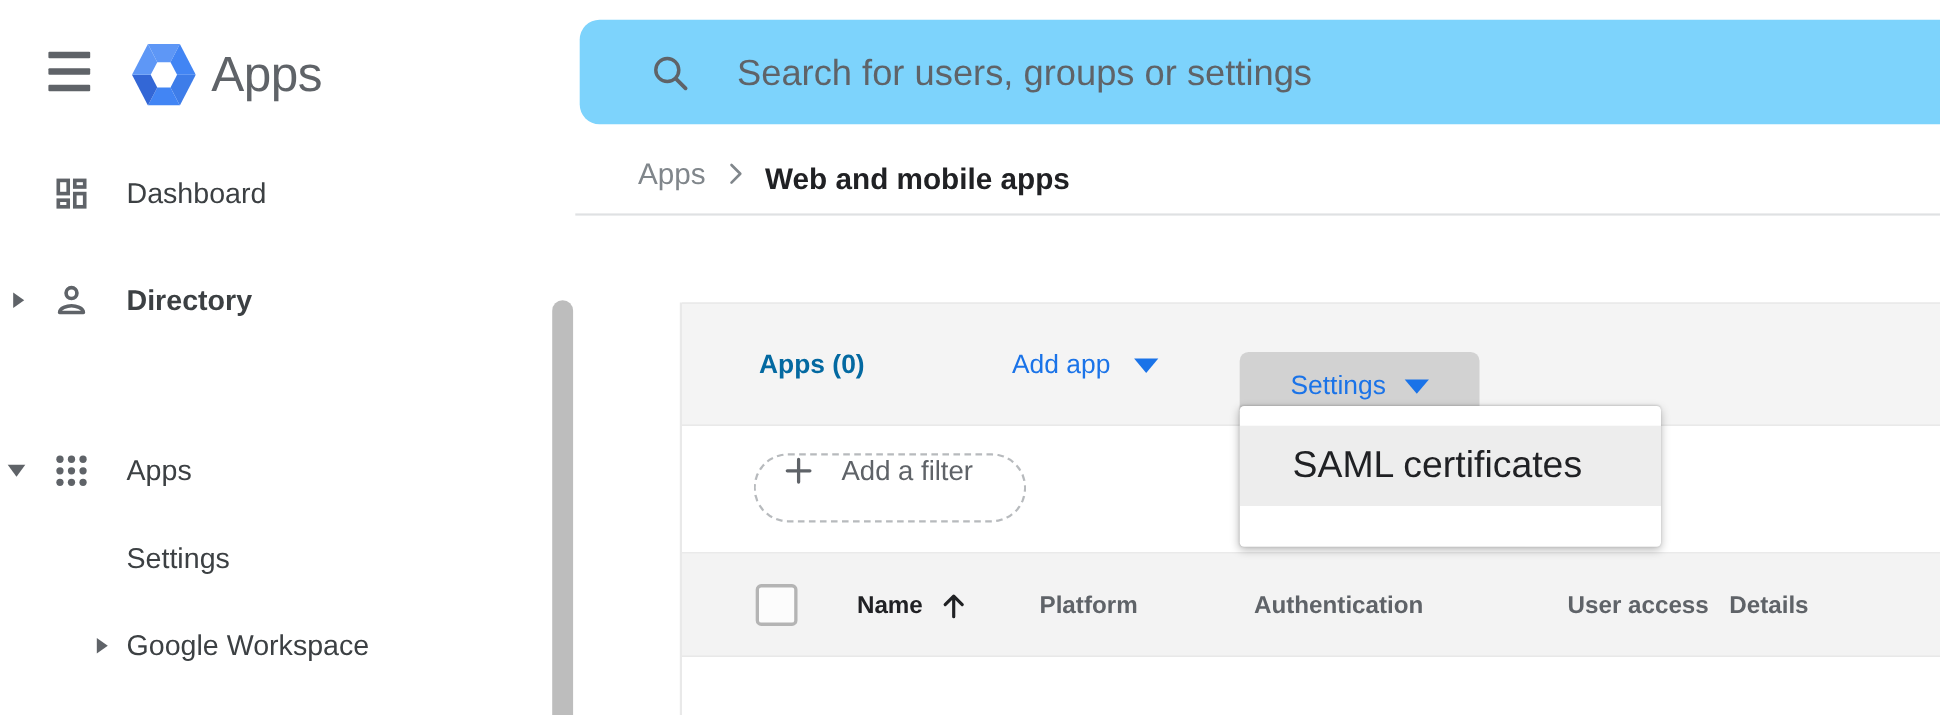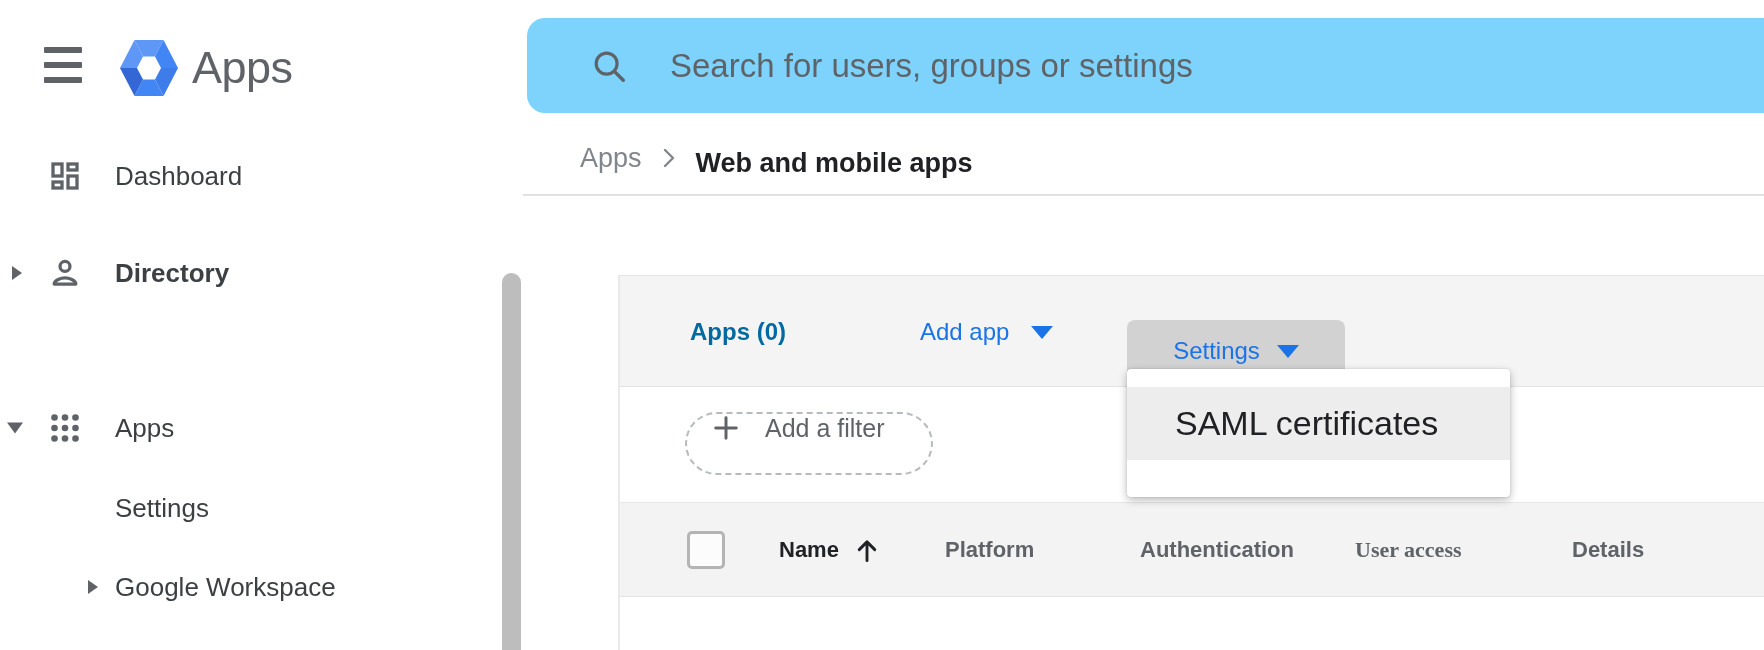--- a/index.html
+++ b/index.html
@@ -55,21 +55,21 @@
     border-radius:34px;box-sizing:border-box;display:flex;align-items:flex-start;gap:25px;padding-left:25px;cursor:pointer;background:#fff;}
   .filter-chip .plus{width:28px;height:28px;flex:0 0 auto;}
   .filter-chip .flabel{font-size:25px;color:#5f6368;white-space:nowrap;}
   .thead{position:absolute;left:0;top:227px;right:0;height:95px;background:#f3f3f3;
     border-top:1px solid #e8e8e8;border-bottom:1px solid #e3e3e3;box-sizing:border-box;}
   .checkbox{position:absolute;left:67px;top:28px;width:38px;height:38px;background:#fcfcfc;
     border:3px solid #b4b4b4;border-radius:5px;box-sizing:border-box;cursor:pointer;}
   .col{position:absolute;top:50%;transform:translateY(-50%);font-size:22px;font-weight:600;color:#5f6368;white-space:nowrap;}
   .col.name{left:159px;color:#202124;font-weight:700;cursor:pointer;}
   .sort-ic{position:absolute;left:232px;top:50%;transform:translateY(-50%);width:30px;height:30px;}
-  .col.platform{left:325px;} .col.auth{left:520px;} .col.useraccess{left:735px;font-family:Liberation Serif, serif;} .col.details{left:952px;text-align:right;}
+  .col.platform{left:325px;} .col.auth{left:520px;} .col.useraccess{left:805px;} .col.details{left:952px;text-align:right;}
 </style>
 </head>
 <body>
 
 <div class="screen">
 
   <div class="hamburger">
     <span></span>
       <span></span>
       <span></span>

